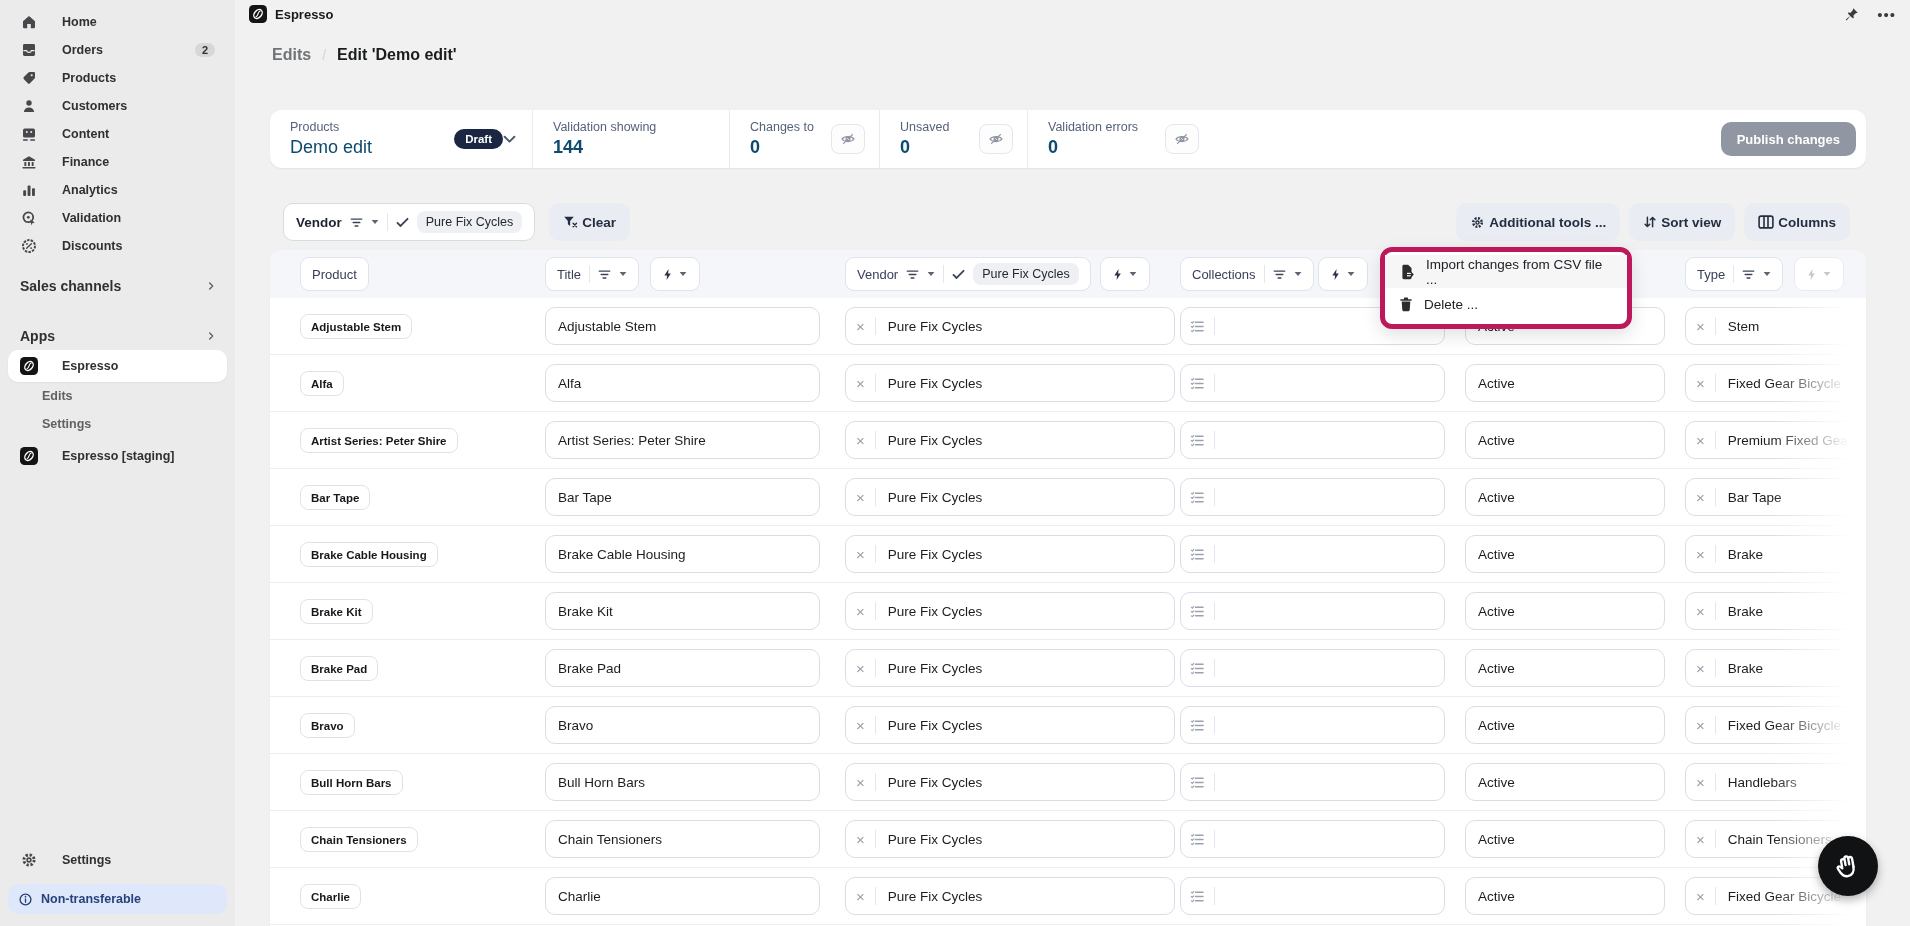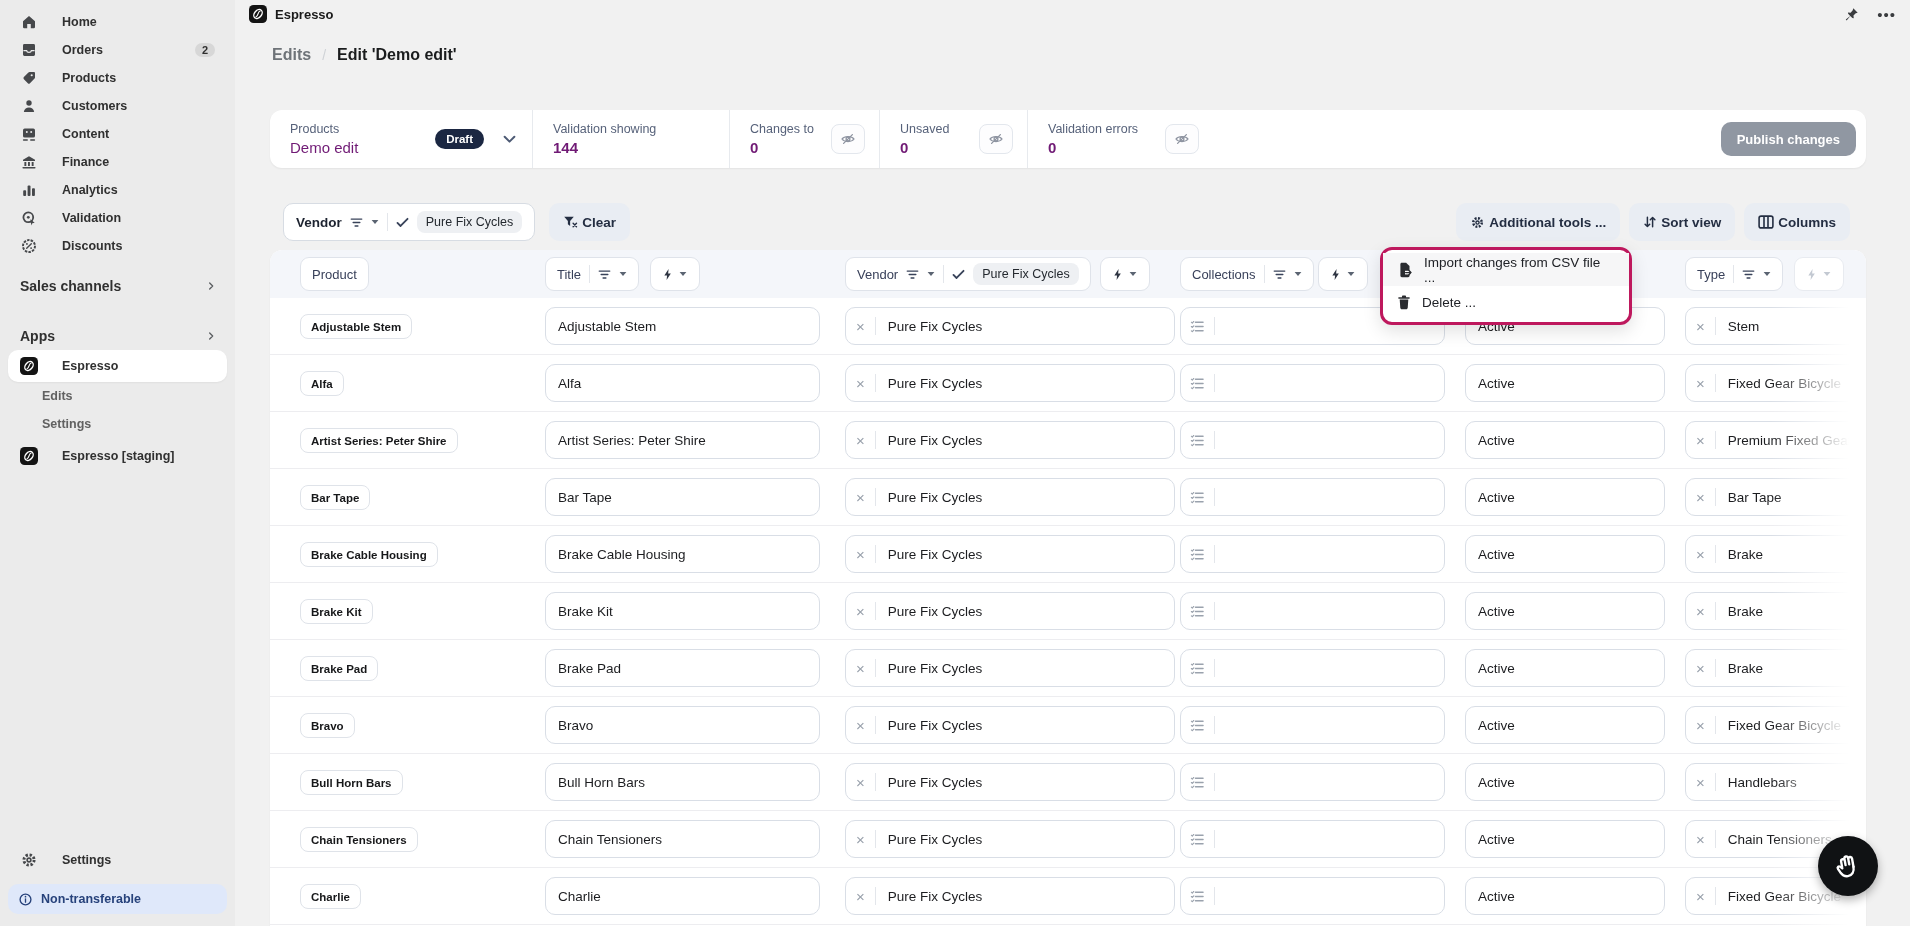--- a/index.html
+++ b/index.html
@@ -39,23 +39,23 @@
 
   
   .card { position:absolute; background:#fff; border-radius:12px; box-shadow:0 1px 2px rgba(0,0,0,.06); }
 
   
   .stats { left:270px; top:110px; width:1596px; height:58px; display:flex; align-items:center; }
   .stat { height:100%; display:flex; align-items:center; padding-left:20px; flex:none; }
   .stat.bl { border-left:1px solid #e7eaee; }
   .stat-col { display:flex; flex-direction:column; gap:3px; }
   .stat-label { font-size:12.5px; color:#57627a; }
-  .stat-value { font-size:15px; font-weight:650; color:#701a75; }
+  .stat-value { font-size:18px; font-weight:650; color:#0c4a6e; }
   .stat-value.plain { font-weight:450; }
-  .draft-wrap { margin-left:auto; display:flex; align-items:center; gap:19px; padding-right:16px; }
+  .draft-wrap { margin-left:auto; display:flex; align-items:center; gap:0; padding-right:16px; }
   .draft-badge { background:#1b2742; color:#fff; font-size:11.5px; font-weight:700; border-radius:999px; padding:4px 11px; }
   .draft-wrap .ic { color:#4d5a74; }
   .eye-btn { margin-left:auto; margin-right:14px; width:34px; height:30px; background:#fdfdfe; border:1px solid #e3e7ed; border-radius:8px; display:flex; align-items:center; justify-content:center; cursor:pointer; }
   .eye-btn .ic { color:#8d93a0; }
   .publish-btn { margin-left:auto; margin-right:10px; height:34px; padding:0 16px; background:#9097a2; color:#fff; border:none; border-radius:10px; font-size:13px; font-weight:600; font-family:inherit; cursor:pointer; }
 
   
   .filterrow { position:absolute; left:270px; top:203px; width:1596px; height:38px; display:flex; align-items:center; }
   .vendor-box { margin-left:13px; height:38px; background:#fff; border:1px solid #d7dce3; border-radius:10px; display:flex; align-items:center; gap:8px; padding:0 12px; }
   .vendor-box .lbl { font-size:13.5px; font-weight:700; color:#1d2330; }
@@ -79,21 +79,21 @@
   .rows { position:relative; }
   .t-row { position:relative; height:57px; border-bottom:1px solid #ededf0; }
   .pill { position:absolute; top:16px; height:25px; display:inline-flex; align-items:center; padding:0 10px; background:#fff; border:1px solid #dfe3e9; border-radius:8px; font-size:11.5px; font-weight:700; color:#17181a; white-space:nowrap; }
   .ibox { position:absolute; top:9px; height:38px; background:#fff; border:1px solid #d9dee6; border-radius:10px; display:flex; align-items:center; overflow:hidden; }
   .ibox .x { color:#98a0ab; font-size:15px; padding:0 10px; line-height:1; }
   .ibox .cicon { color:#9aa2ad; padding:0 9px; }
   .ival { padding:0 10px 0 12px; font-size:13.5px; color:#1c1d20; white-space:nowrap; }
   .fade { position:absolute; top:48px; right:0; bottom:0; width:95px; background:linear-gradient(90deg, rgba(255,255,255,0), #ffffff 82%); pointer-events:none; z-index:5; }
 
   
-  .popover { position:absolute; left:1380px; top:247px; width:252px; background:#fff; border:3px solid #be185d; border-radius:12px; box-shadow:0 6px 18px rgba(0,0,0,.12); padding:3px 0; z-index:20; }
+  .popover { position:absolute; left:1380px; top:247px; width:252px; background:#fff; border:5px solid #be185d; border-radius:12px; box-shadow:0 6px 18px rgba(0,0,0,.12); padding:3px 0; z-index:20; }
   .m-item { display:flex; align-items:center; gap:11px; height:33px; padding:0 14px; font-size:13.5px; color:#202227; cursor:pointer; }
   .m-item.hover { background:#f6f6f7; }
   .m-item .ic { color:#2a2c30; }
 
   
   .hand-btn { position:absolute; left:1818px; top:836px; width:60px; height:60px; border-radius:50%; background:#101214; display:flex; align-items:center; justify-content:center; box-shadow:0 4px 10px rgba(0,0,0,.3); z-index:30; cursor:pointer; }
   .hand-btn .ic { transform:rotate(-10deg); }
 </style>
 </head>
 <body>

